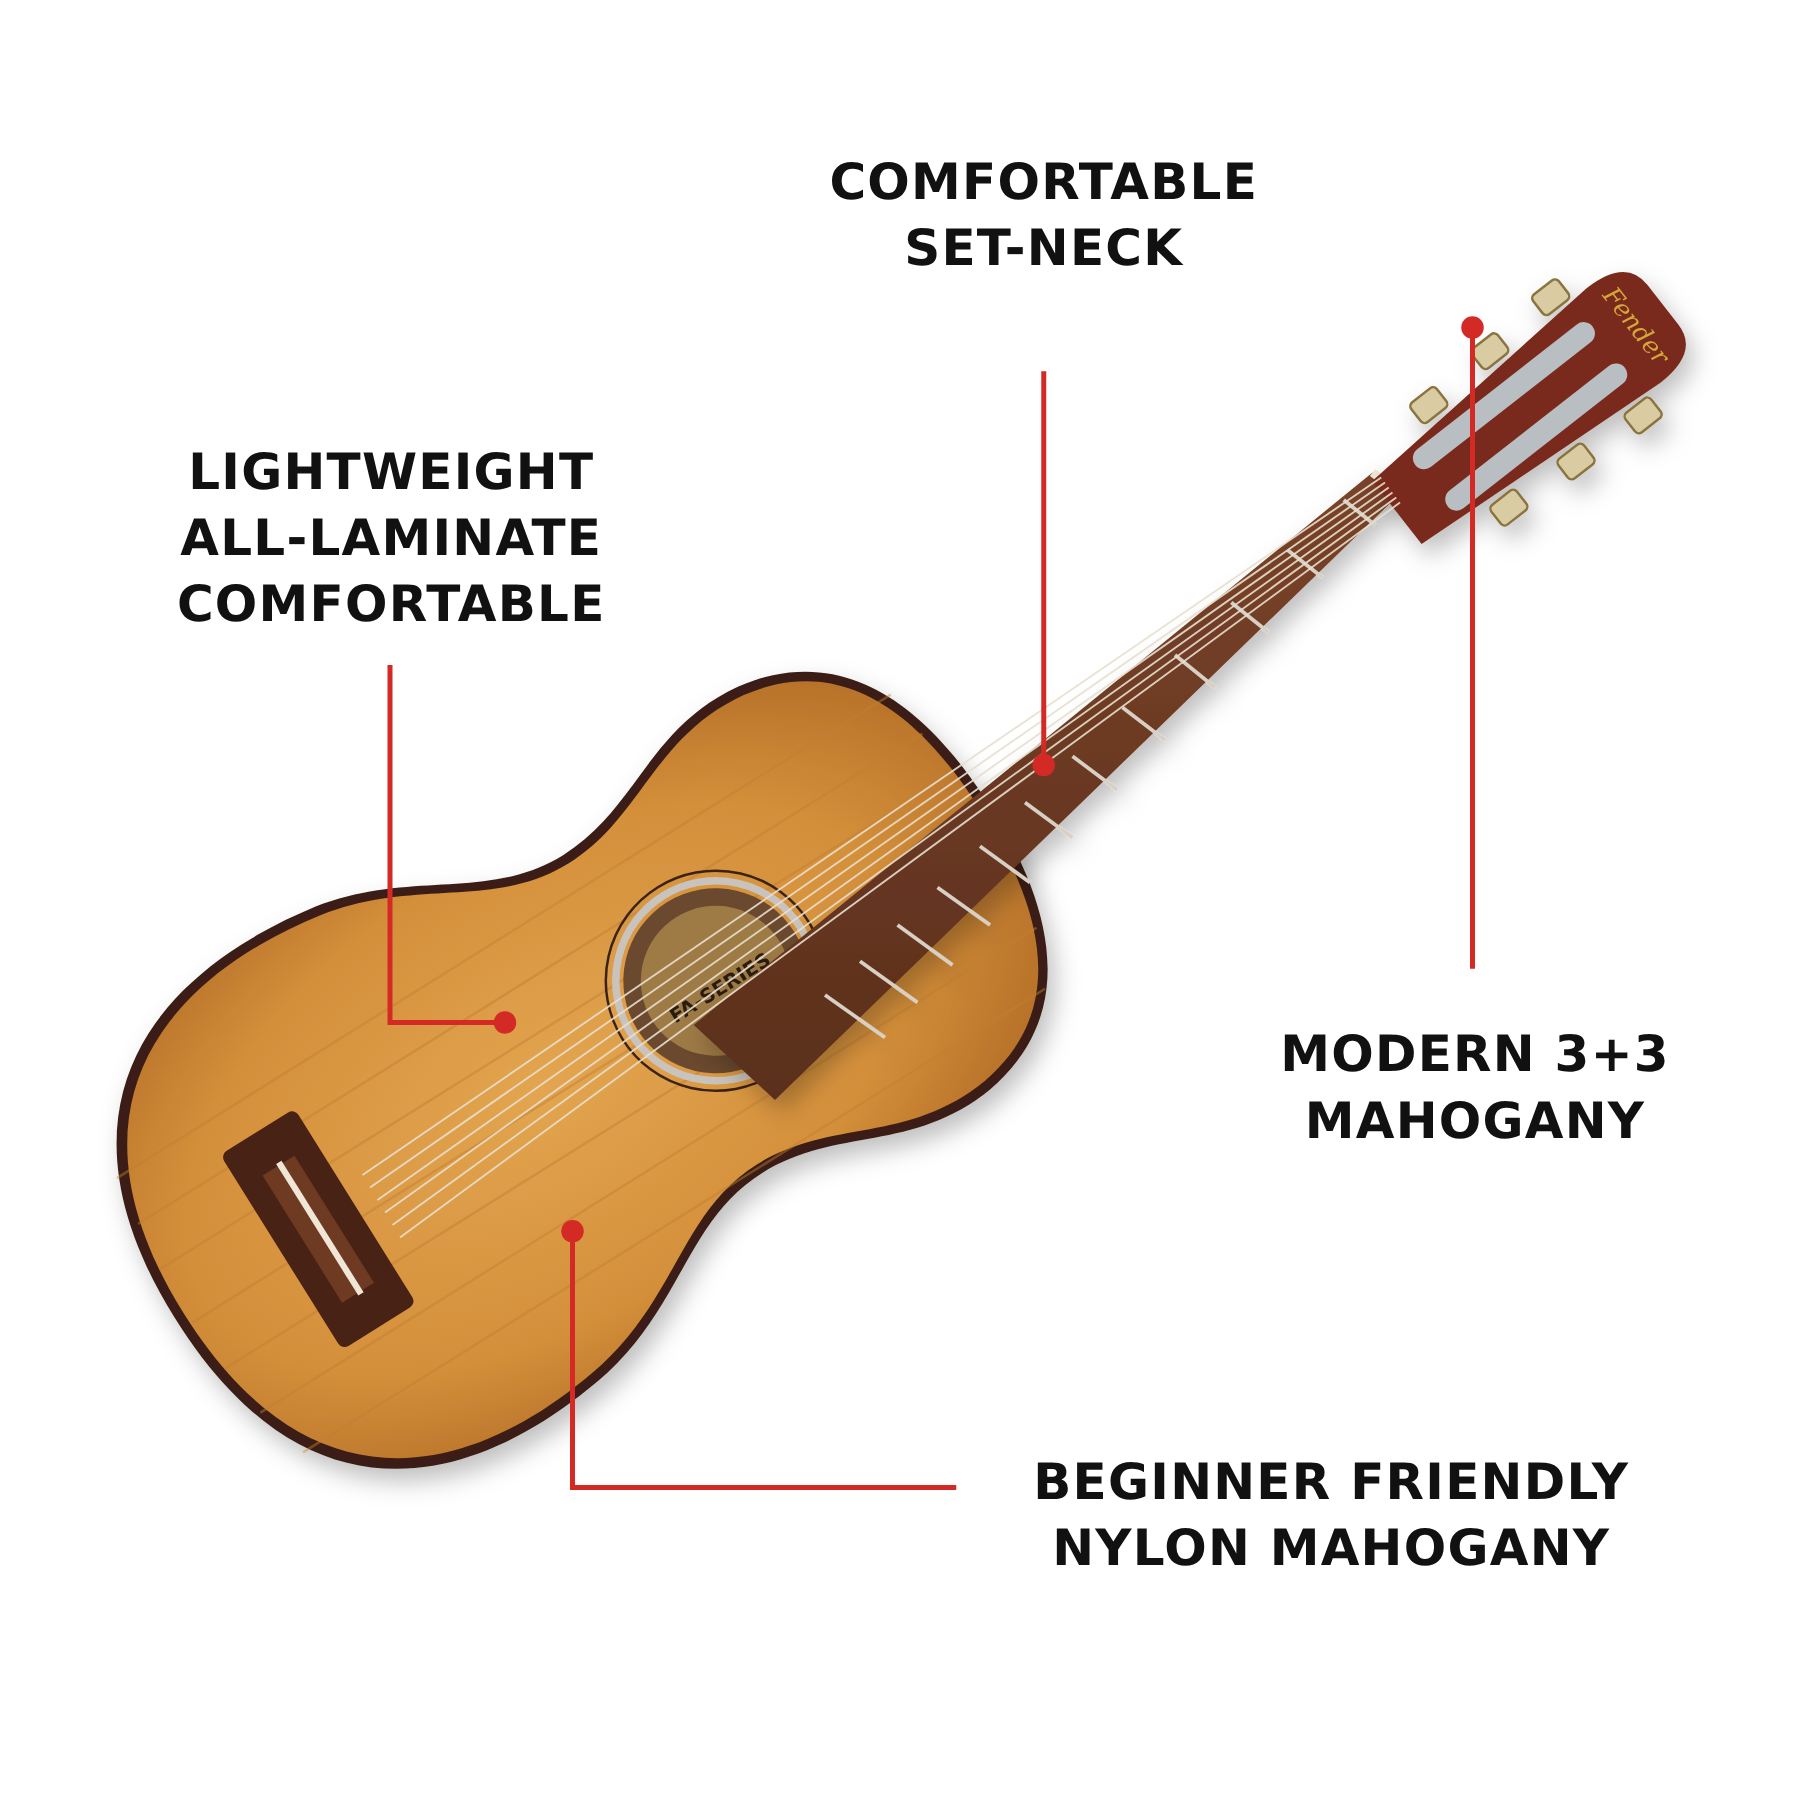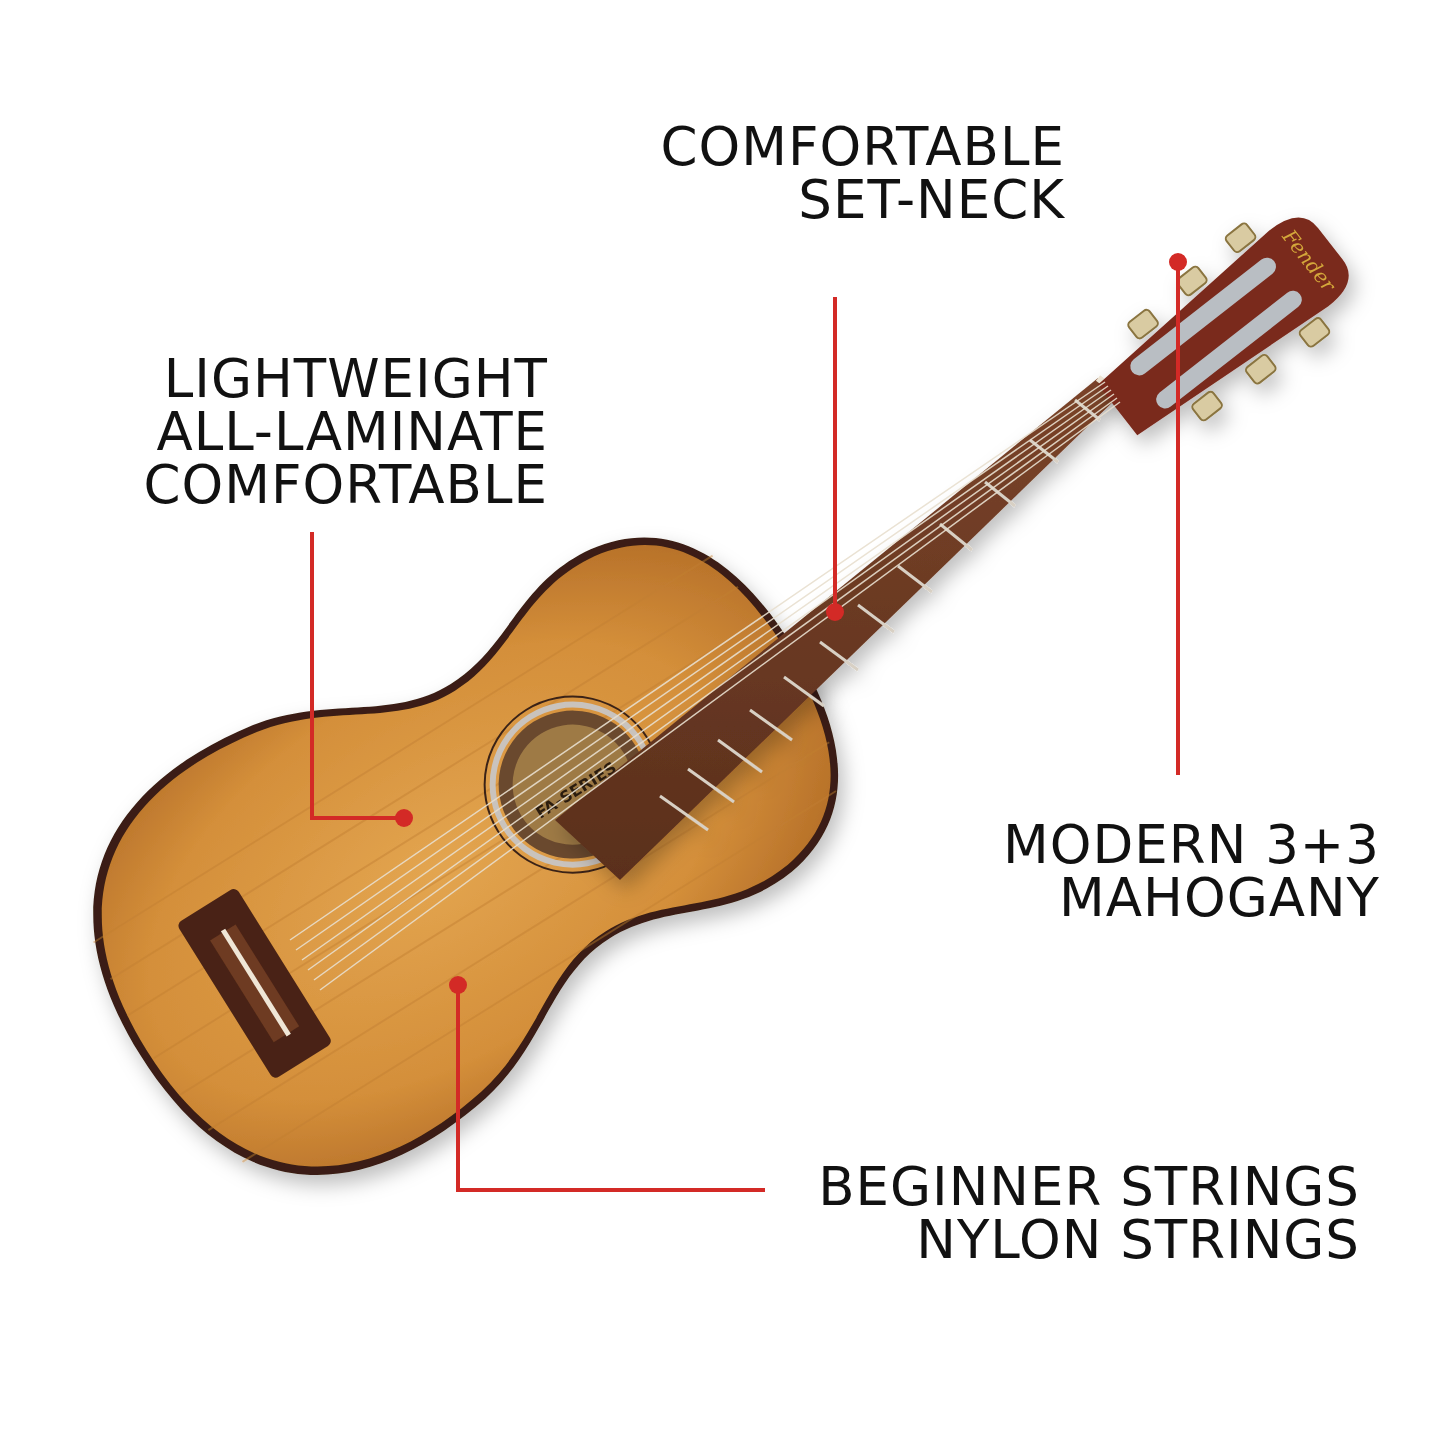--- a/index.html
+++ b/index.html
@@ -1,18 +1,18 @@
 <!DOCTYPE html>
 <html><head>
 <meta charset="utf-8">
 <style>
   html,body{margin:0;padding:0;background:#ffffff;}
   body{width:1445px;height:1445px;position:relative;overflow:hidden;}
   .stage{position:absolute;left:0;top:0;width:1445px;height:1445px;}
-  .label{position:absolute;font-family:"DejaVu Sans","Liberation Sans",sans-serif;font-weight:normal;color:#111111;text-align:right;font-size:53px;line-height:53px;letter-spacing:1px;white-space:nowrap;}
+  .label{position:absolute;font-family:"DejaVu Sans","Liberation Sans",sans-serif;font-weight:bold;color:#111111;text-align:center;font-size:40px;line-height:53px;letter-spacing:1px;white-space:nowrap;}
   .label span{display:block;}
   svg{position:absolute;left:0;top:0;}
 </style>
 </head>
 <body>
 
 <div class="stage">
 
   <svg width="1445" height="1445" viewBox="0 0 1445 1445">
     <defs>
@@ -145,17 +145,17 @@
     <span>COMFORTABLE</span>
     <span>SET-NECK</span>
   </div>
 
   <div class="label" style="left:980px;top:818px;width:400px;">
     <span>MODERN 3+3</span>
     <span>MAHOGANY</span>
   </div>
 
   <div class="label" style="left:770px;top:1160px;width:590px;">
-    <span>BEGINNER STRINGS</span>
-    <span>NYLON STRINGS</span>
+    <span>BEGINNER FRIENDLY</span>
+    <span>NYLON MAHOGANY</span>
   </div>
 
 </div>
 
 </body></html>

